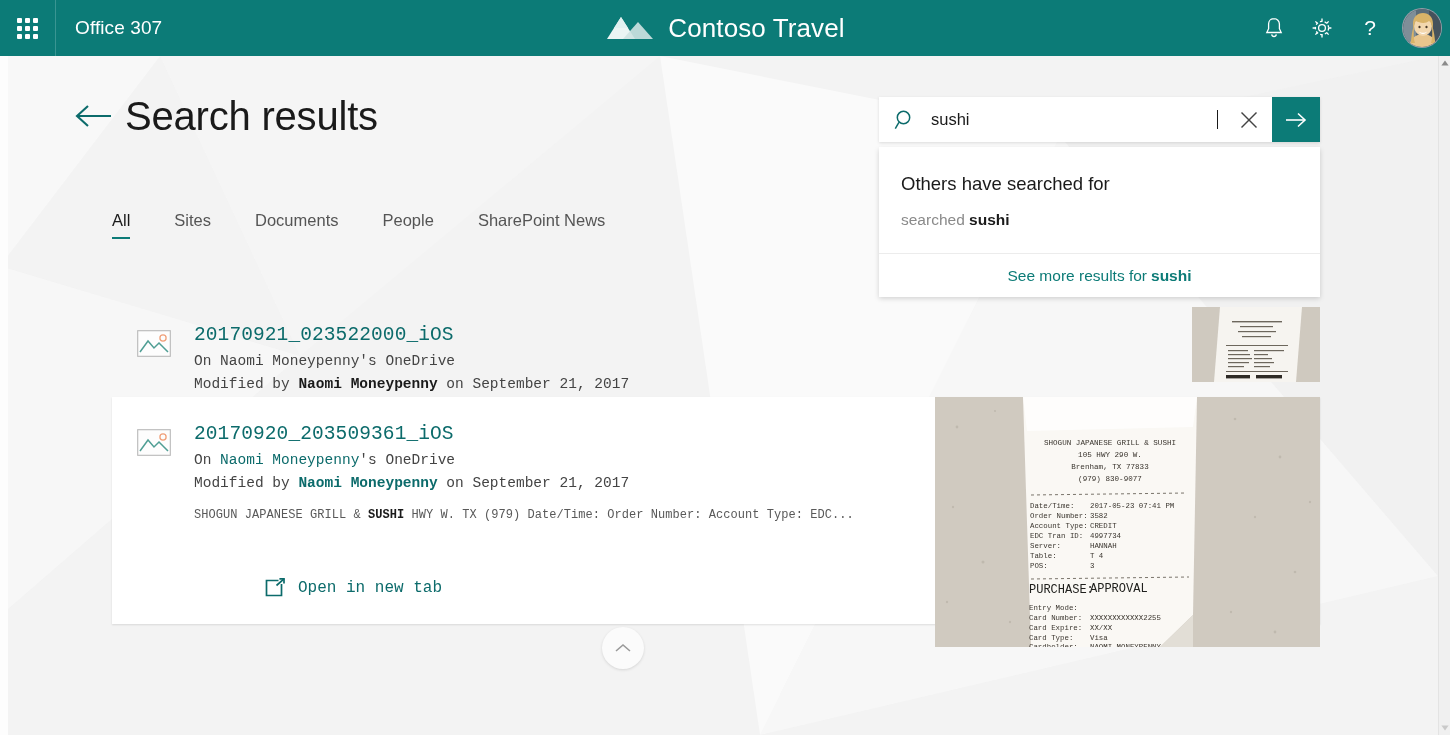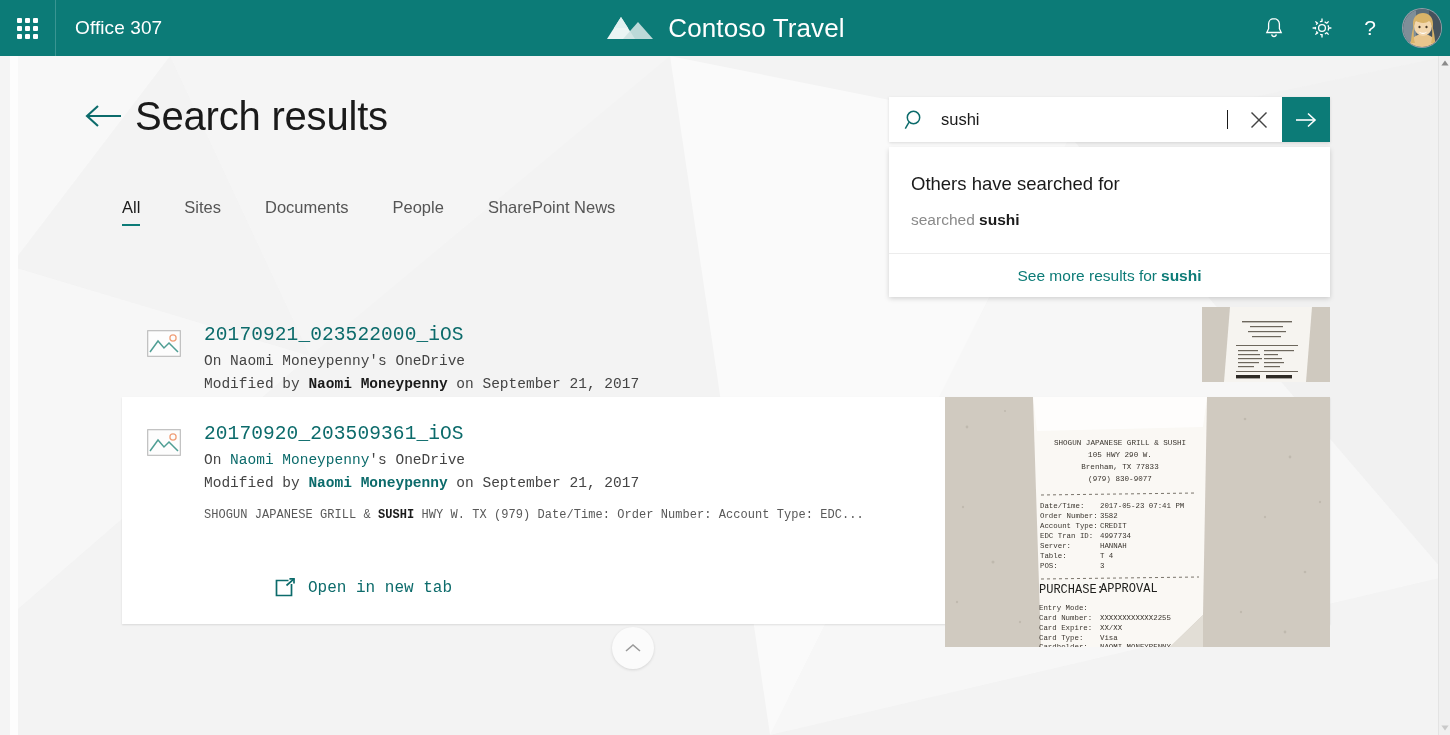--- a/index.html
+++ b/index.html
@@ -61,21 +61,21 @@
   }
   .avatar {
     width: 40px; height: 40px; border-radius: 50%;
     overflow: hidden; position: relative;
     background: #5d6a78;
     border: 1px solid rgba(255,255,255,.35);
   }
 
   
   .canvas {
-    position: absolute; top: 56px; left: 10px;
+    position: absolute; top: 56px; left: 0;
     width: 1438px; height: 679px;
     background: #f0abfc;
     overflow: hidden;
   }
   .left-rail {
     position: absolute; top: 0; left: 0; width: 8px; height: 679px;
     background: #fdfdfd;
   }
   
   .facets { position: absolute; inset: 0; pointer-events: none; }
@@ -95,21 +95,21 @@
   .tabs {
     position: absolute; top: 142px; left: 112px;
     display: flex; align-items: flex-end; gap: 0;
   }
   .tab {
     font-size: 16.5px; color: #555; padding: 0 0 9px 0;
     margin-right: 44px; cursor: pointer; position: relative;
     white-space: nowrap;
   }
   .tab:last-child { margin-right: 0; }
-  .tab.active { color: #1a1a1a; }
+  .tab.active { color: #1a1a1a; margin-top: 13px; }
   .tab.active::after {
     content: ""; position: absolute; left: 0; right: 0; bottom: 0;
     height: 2.5px; background: #0c7b77;
   }
 
   
   .searchwrap {
     position: absolute; top: 41px; left: 879px;
     width: 441px; z-index: 40;
   }

